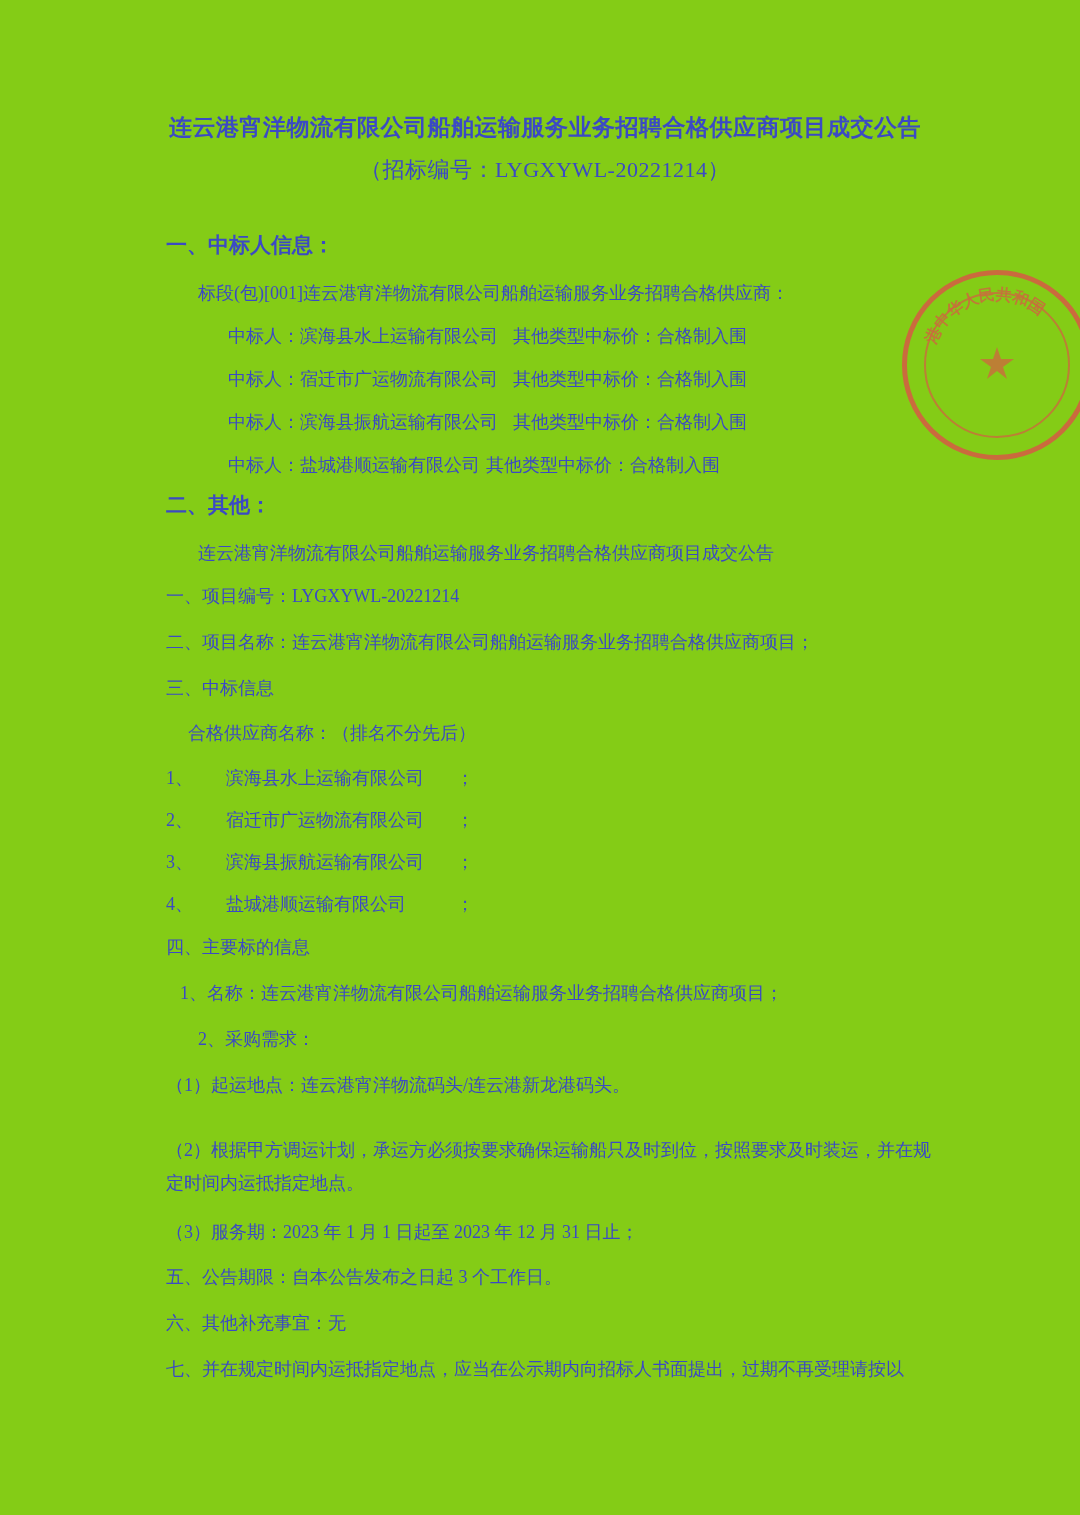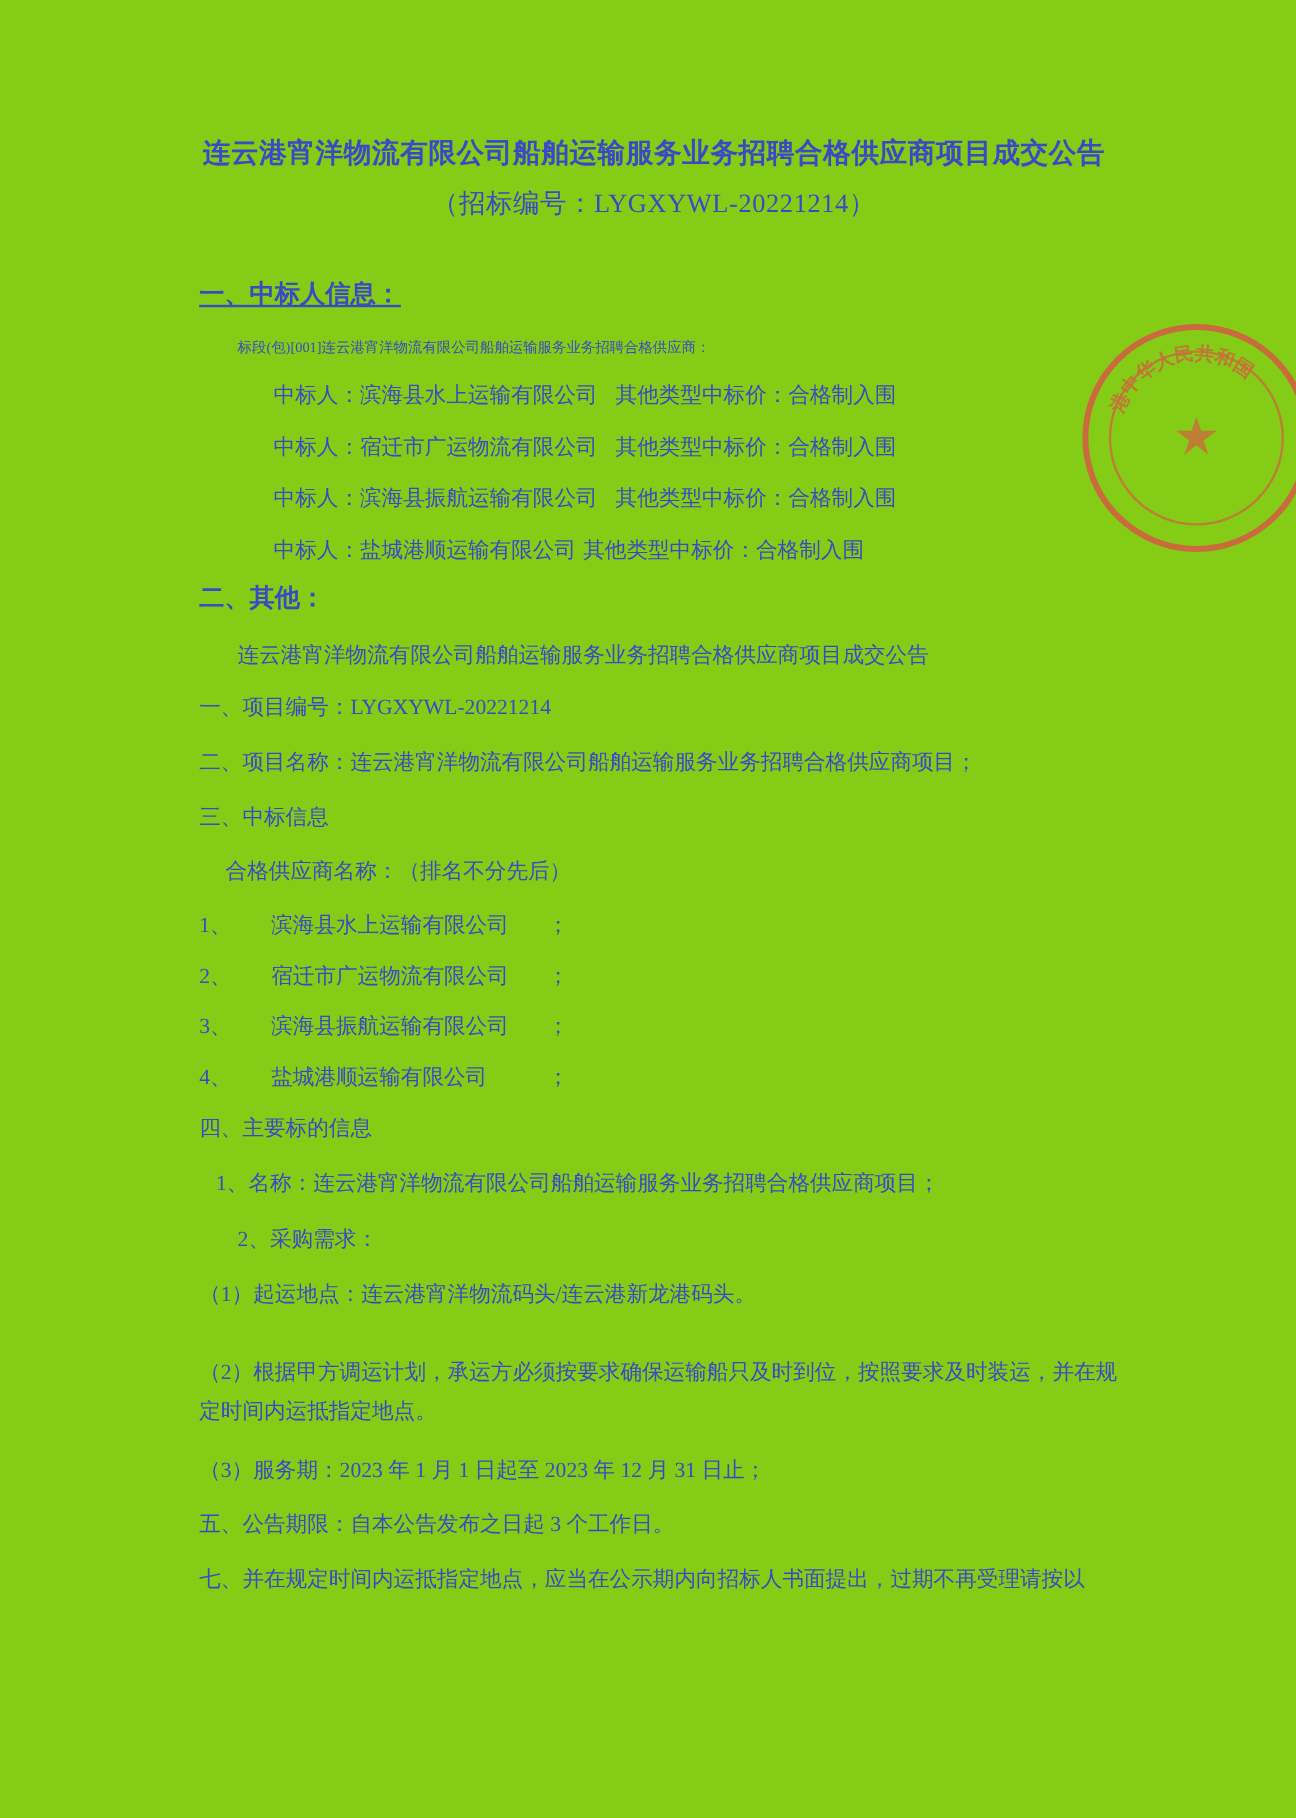--- a/index.html
+++ b/index.html
@@ -36,24 +36,23 @@
     color: #3b4ac4;
     margin-top: 8px;
     letter-spacing: 0.5px;
   }
   .section-head {
     font-size: 21px;
     font-weight: bold;
     color: #3b4ac4;
     margin-top: 46px;
     margin-left: 16px;
-    text-decoration: underline;
   }
   .lot-line {
-    font-size: 12px;
+    font-size: 18px;
     color: #3b4ac4;
     margin-top: 22px;
     margin-left: 48px;
   }
   .winner-row {
     font-size: 18px;
     color: #3b4ac4;
     margin-top: 19px;
     margin-left: 78px;
     display: flex;
@@ -187,20 +186,21 @@
       <span class="n-semi">；</span>
     </div>
 
     <div class="body-line">四、主要标的信息</div>
     <div class="body-line ind2">1、名称：连云港宵洋物流有限公司船舶运输服务业务招聘合格供应商项目；</div>
     <div class="body-line ind3">2、采购需求：</div>
     <div class="body-line">（1）起运地点：连云港宵洋物流码头/连云港新龙港码头。</div>
     <div class="wrap-line">（2）根据甲方调运计划，承运方必须按要求确保运输船只及时到位，按照要求及时装运，并在规定时间内运抵指定地点。</div>
     <div class="body-line">（3）服务期：2023 年 1 月 1 日起至 2023 年 12 月 31 日止；</div>
     <div class="body-line">五、公告期限：自本公告发布之日起 3 个工作日。</div>
+    <div class="body-line">六、其他补充事宜：无</div>
     <div class="body-line">七、并在规定时间内运抵指定地点，应当在公示期内向招标人书面提出，过期不再受理请按以</div>
 
   </div>
 
   <div class="stamp">
     <div class="stamp-inner">
       <svg width="180" height="180" viewBox="0 0 180 180">
         <defs>
           <path id="arcpath" d="M 25,90 A 65,65 0 0 1 155,90" fill="none"></path>
         </defs>

